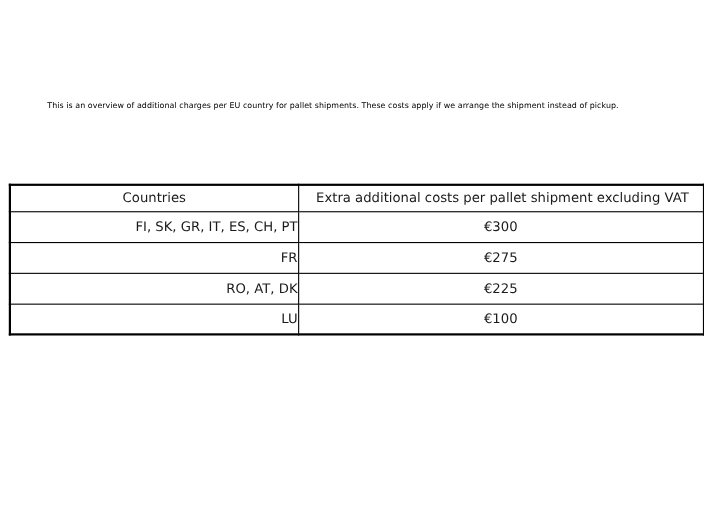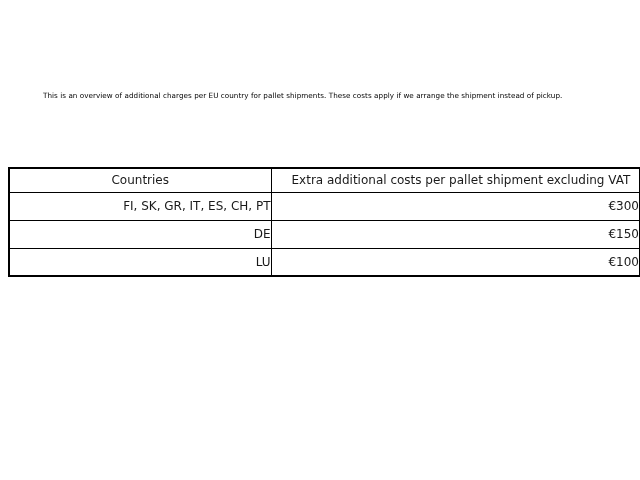--- a/index.html
+++ b/index.html
@@ -38,23 +38,23 @@
   table.charges th, table.charges td {
     border: 1px solid #000000;
     vertical-align: middle;
     font-weight: 400;
     white-space: nowrap;
     overflow: hidden;
   }
   table.charges thead tr { height: 24px; }
   table.charges tbody tr { height: 28px; }
   th.countries-h { text-align: center; }
-  th.costs-h { text-align: left; padding-left: 20px; }
+  th.costs-h { text-align: center; padding-left: 3px; }
   td.countries-cell { text-align: right; padding-left: 23px; }
-  td.cost-cell { text-align: right; }
+  td.cost-cell { text-align: center; }
 </style>
 </head>
 <body>
 
 <div class="note">This is an overview of additional charges per EU country for pallet shipments. These costs apply if we arrange the shipment instead of pickup.</div>
 
 <div class="table-wrap">
   <table class="charges">
     <colgroup>
         <col class="c1">
@@ -65,22 +65,26 @@
         <th class="countries-h">Countries</th>
         <th class="costs-h">Extra additional costs per pallet shipment excluding VAT</th>
       </tr>
     </thead>
     <tbody id="table-body">
         <tr>
           <td class="countries-cell">FI, SK, GR, IT, ES, CH, PT</td>
           <td class="cost-cell">€300</td>
         </tr>
         <tr>
-          <td class="countries-cell">DE</td>
-          <td class="cost-cell">€150</td>
+          <td class="countries-cell">FR</td>
+          <td class="cost-cell">€275</td>
+        </tr>
+        <tr>
+          <td class="countries-cell">RO, AT, DK</td>
+          <td class="cost-cell">€225</td>
         </tr>
         <tr>
           <td class="countries-cell">LU</td>
           <td class="cost-cell">€100</td>
         </tr>
       </tbody>
   </table>
 </div>
 
 </body></html>

